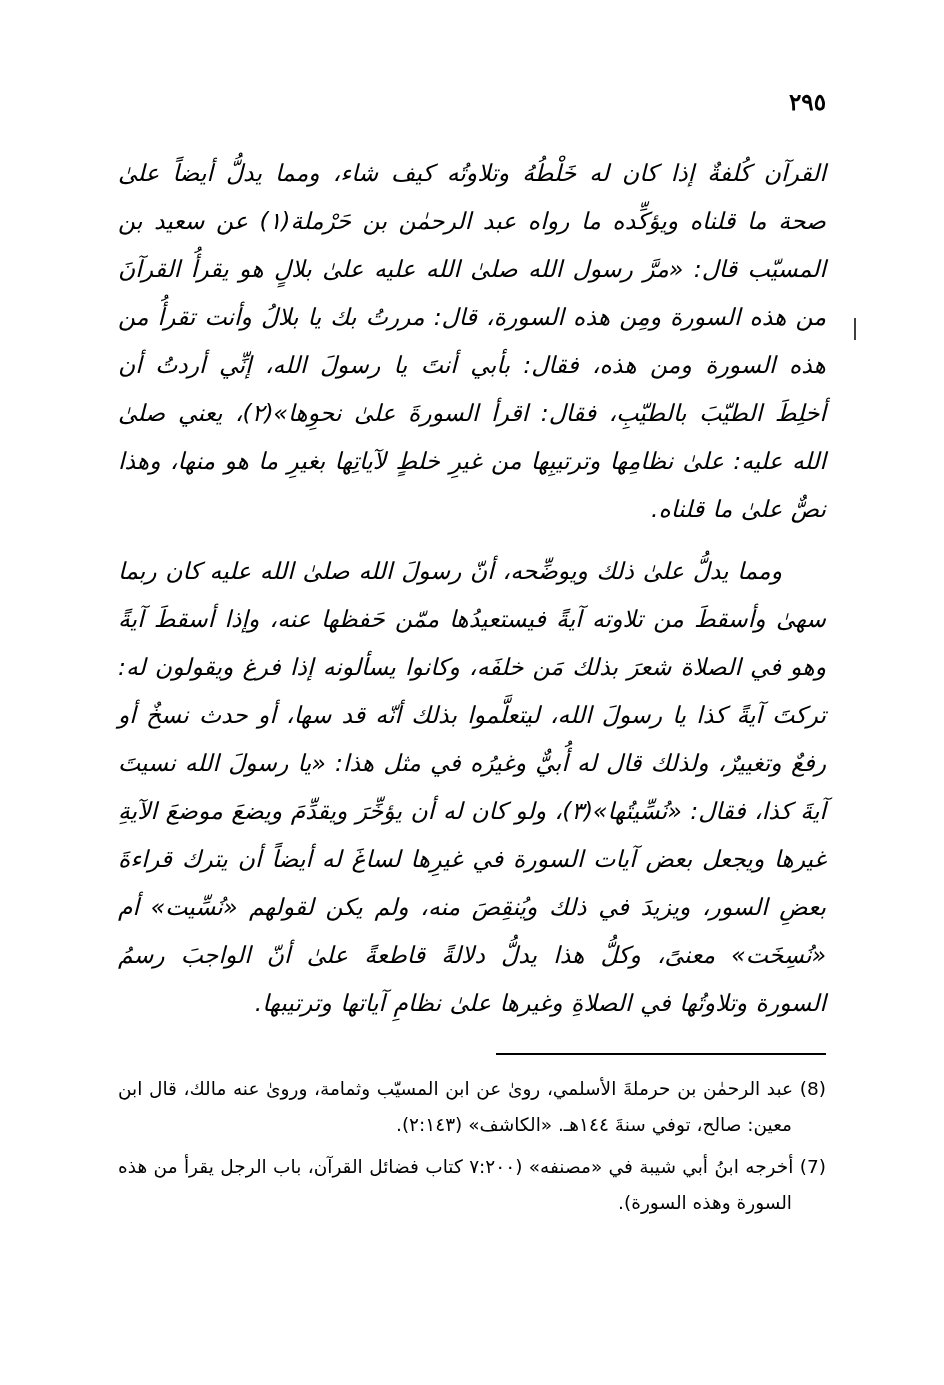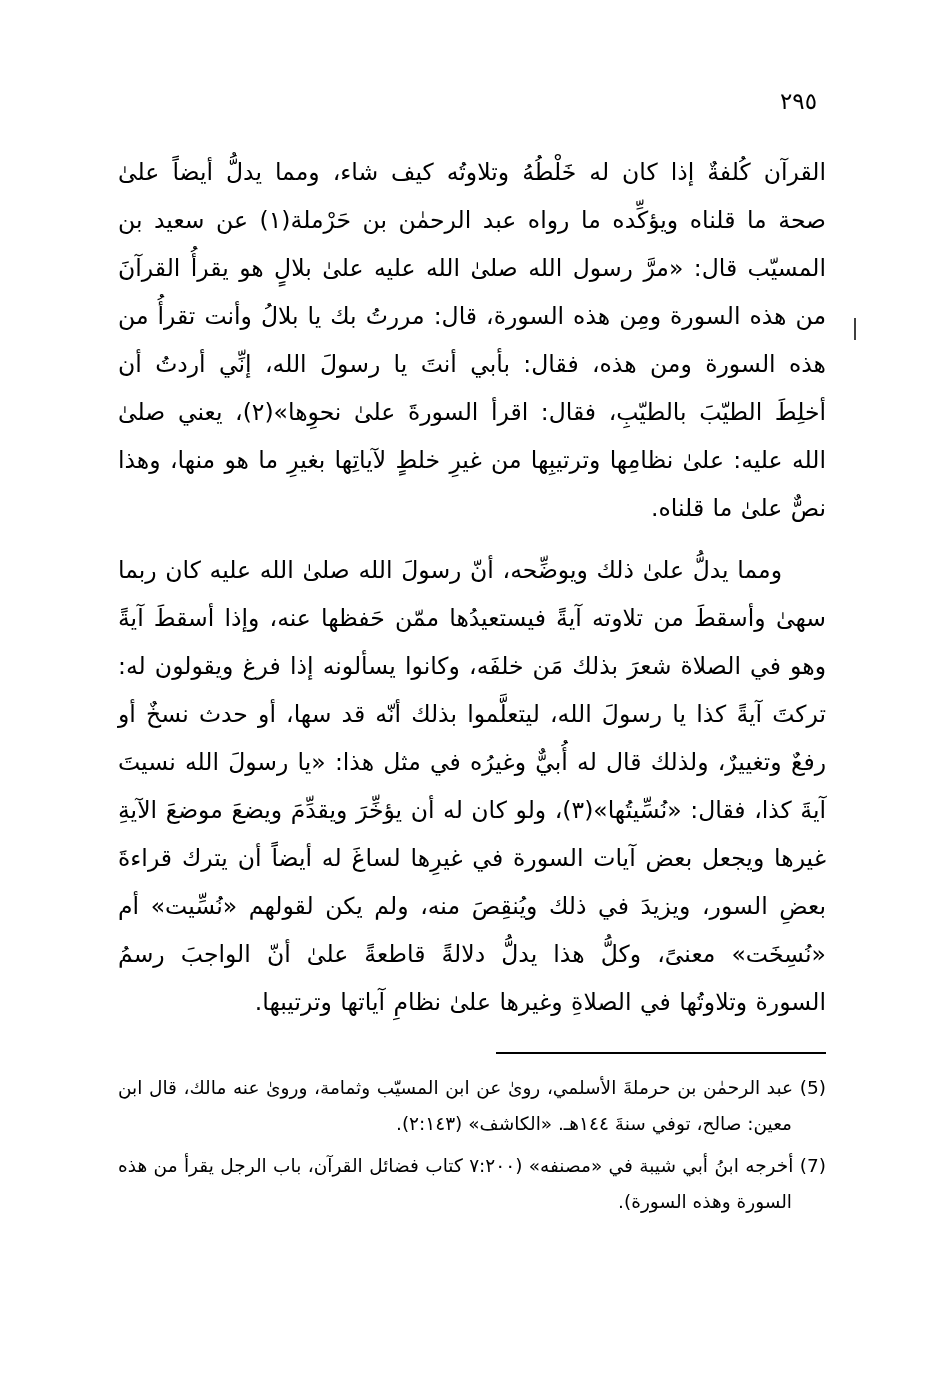--- a/index.html
+++ b/index.html
@@ -22,32 +22,34 @@
     width: 944px;
     height: 1385px;
     box-sizing: border-box;
     padding: 88px 118px 40px 118px;
   }
   .page-number {
     font-size: 23px;
     text-align: right;
     direction: rtl;
     letter-spacing: 1px;
-    margin: 0 9px 34px 0;
+    margin: 0 0 34px 0;
     font-family: "DejaVu Serif", serif;
+    font-weight: bold;
   }
   .body-text {
     direction: rtl;
     text-align: justify;
     text-align-last: right;
     font-size: 23.5px;
     line-height: 48px;
     font-family: "DejaVu Sans", "Liberation Sans", sans-serif;
     letter-spacing: 0;
     word-spacing: 1px;
+    font-style: italic;
   }
   .para {
     margin: 0 0 14px 0;
   }
   .para.indent {
     text-indent: 44px;
   }
   .rule {
     width: 330px;
     height: 2px;
@@ -86,18 +88,18 @@
   <div class="page-number">٢٩٥</div>
 
   <div class="body-text">
     <p class="para">القرآن كُلفةٌ إذا كان له خَلْطُهُ وتلاوتُه كيف شاء، ومما يدلُّ أيضاً علىٰ صحة ما قلناه ويؤكِّده ما رواه عبد الرحمٰن بن حَرْملة(١) عن سعيد بن المسيّب قال: «مرَّ رسول الله صلىٰ الله عليه علىٰ بلالٍ هو يقرأُ القرآنَ من هذه السورة ومِن هذه السورة، قال: مررتُ بك يا بلالُ وأنت تقرأُ من هذه السورة ومن هذه، فقال: بأبي أنتَ يا رسولَ الله، إنِّي أردتُ أن أخلِطَ الطيّبَ بالطيّبِ، فقال: اقرأ السورةَ علىٰ نحوِها»(٢)، يعني صلىٰ الله عليه: علىٰ نظامِها وترتيبِها من غيرِ خلطٍ لآياتِها بغيرِ ما هو منها، وهذا نصٌّ علىٰ ما قلناه.</p>
     <p class="para indent">ومما يدلُّ علىٰ ذلك ويوضِّحه، أنّ رسولَ الله صلىٰ الله عليه كان ربما سهىٰ وأسقطَ من تلاوته آيةً فيستعيدُها ممّن حَفظها عنه، وإذا أسقطَ آيةً وهو في الصلاة شعرَ بذلك مَن خلفَه، وكانوا يسألونه إذا فرغ ويقولون له: تركتَ آيةً كذا يا رسولَ الله، ليتعلَّموا بذلك أنّه قد سها، أو حدث نسخٌ أو رفعٌ وتغييرٌ، ولذلك قال له أُبيٌّ وغيرُه في مثل هذا: «يا رسولَ الله نسيتَ آيةَ كذا، فقال: «نُسِّيتُها»(٣)، ولو كان له أن يؤخِّرَ ويقدِّمَ ويضعَ موضعَ الآيةِ غيرها ويجعل بعض آيات السورة في غيرِها لساغَ له أيضاً أن يترك قراءةَ بعضِ السور، ويزيدَ في ذلك ويُنقِصَ منه، ولم يكن لقولهم «نُسِّيت» أم «نُسِخَت» معنىً، وكلُّ هذا يدلُّ دلالةً قاطعةً علىٰ أنّ الواجبَ رسمُ السورة وتلاوتُها في الصلاةِ وغيرها علىٰ نظامِ آياتها وترتيبها.</p>
   </div>
 
   <div class="rule"></div>
 
   <div class="footnotes">
-    <p class="footnote">(5) عبد الرحمٰن بن حرملةَ الأسلمي، روىٰ عن ابن المسيّب وثمامة، وروىٰ عنه مالك، قال ابن معين: صالح، توفي سنةَ ١٤٤هـ. «الكاشف» (٢:١٤٣).</p>
+    <p class="footnote">(8) عبد الرحمٰن بن حرملةَ الأسلمي، روىٰ عن ابن المسيّب وثمامة، وروىٰ عنه مالك، قال ابن معين: صالح، توفي سنةَ ١٤٤هـ. «الكاشف» (٢:١٤٣).</p>
     <p class="footnote">(7) أخرجه ابنُ أبي شيبة في «مصنفه» (٧:٢٠٠ كتاب فضائل القرآن، باب الرجل يقرأ من هذه السورة وهذه السورة).</p>
   </div>
 
   <div class="side-tick"></div>
 </div>
 
 </body></html>

